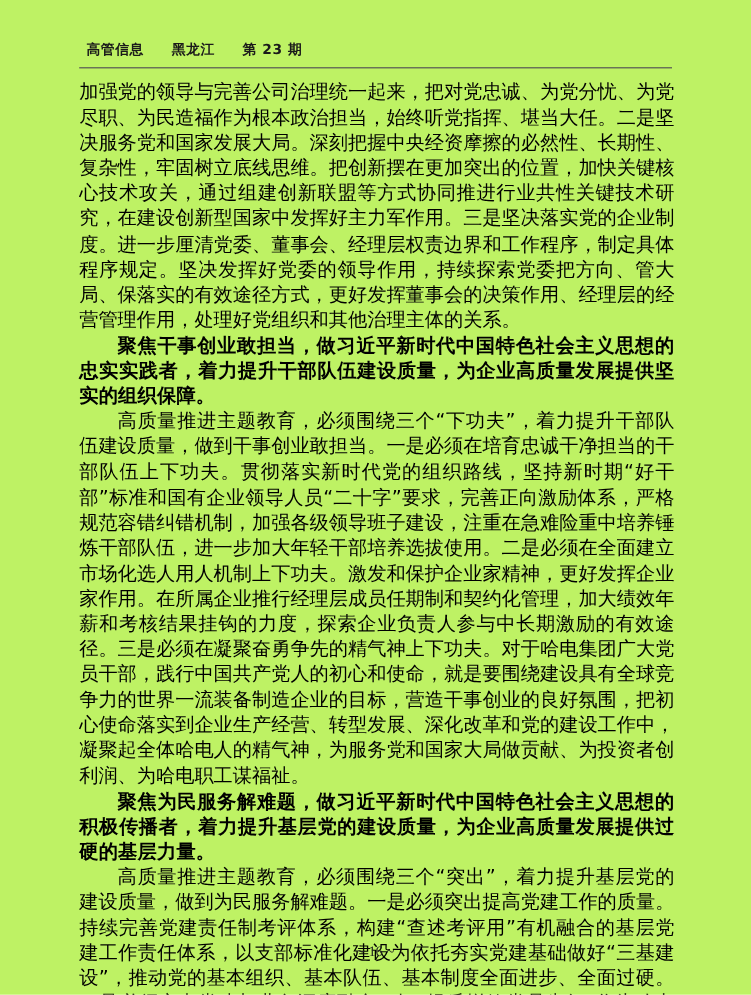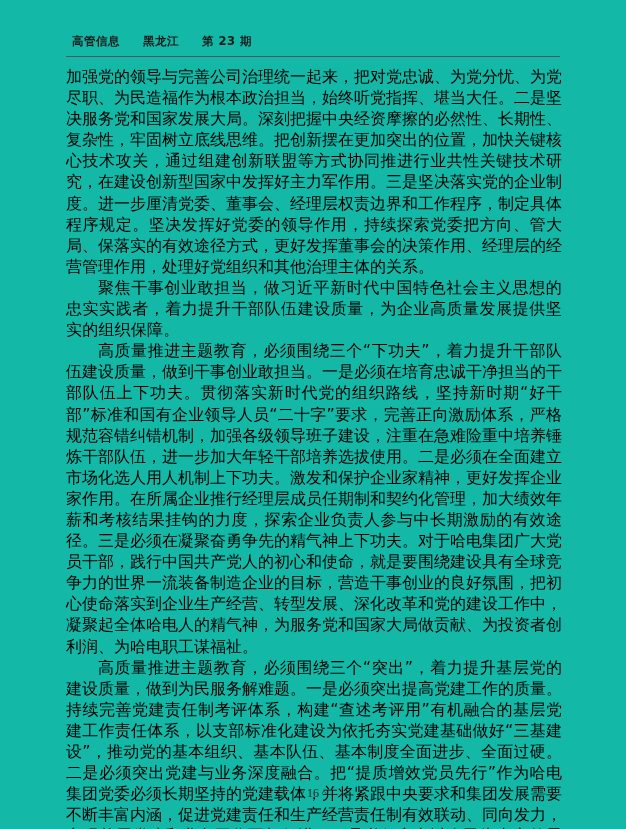--- a/index.html
+++ b/index.html
@@ -13,21 +13,21 @@
     font-family: "DejaVu Sans", "Liberation Sans", sans-serif;
     color: #000000;
     overflow: hidden;
   }
   .page {
     position: relative;
     width: 626px;
     height: 829px;
     box-sizing: border-box;
     padding: 0;
-    background: #14b8a6;
+    background: #bef264;
   }
   .header {
     position: absolute;
     top: 34px;
     left: 72px;
     right: 72px;
     font-size: 11.5px;
     letter-spacing: 0.5px;
     color: #1a1a1a;
     font-weight: bold;
@@ -58,21 +58,21 @@
   }
   p {
     margin: 0;
     text-indent: 2em;
   }
   p.noindent {
     text-indent: 0;
   }
   p.heading {
     text-indent: 2em;
-    font-weight: normal;
+    font-weight: bold;
     letter-spacing: 0.2px;
   }
   .footer {
     position: absolute;
     bottom: 28px;
     left: 0;
     width: 626px;
     text-align: center;
     font-size: 12px;
     color: #222;
@@ -91,20 +91,21 @@
     <span class="h-sep"></span>
     <span>第 23 期</span>
   </div>
 
   <div class="rule"></div>
 
   <div class="content">
     <p class="noindent">加强党的领导与完善公司治理统一起来，把对党忠诚、为党分忧、为党尽职、为民造福作为根本政治担当，始终听党指挥、堪当大任。二是坚决服务党和国家发展大局。深刻把握中央经资摩擦的必然性、长期性、复杂性，牢固树立底线思维。把创新摆在更加突出的位置，加快关键核心技术攻关，通过组建创新联盟等方式协同推进行业共性关键技术研究，在建设创新型国家中发挥好主力军作用。三是坚决落实党的企业制度。进一步厘清党委、董事会、经理层权责边界和工作程序，制定具体程序规定。坚决发挥好党委的领导作用，持续探索党委把方向、管大局、保落实的有效途径方式，更好发挥董事会的决策作用、经理层的经营管理作用，处理好党组织和其他治理主体的关系。</p>
     <p class="heading">聚焦干事创业敢担当，做习近平新时代中国特色社会主义思想的忠实实践者，着力提升干部队伍建设质量，为企业高质量发展提供坚实的组织保障。</p>
     <p>高质量推进主题教育，必须围绕三个“下功夫”，着力提升干部队伍建设质量，做到干事创业敢担当。一是必须在培育忠诚干净担当的干部队伍上下功夫。贯彻落实新时代党的组织路线，坚持新时期“好干部”标准和国有企业领导人员“二十字”要求，完善正向激励体系，严格规范容错纠错机制，加强各级领导班子建设，注重在急难险重中培养锤炼干部队伍，进一步加大年轻干部培养选拔使用。二是必须在全面建立市场化选人用人机制上下功夫。激发和保护企业家精神，更好发挥企业家作用。在所属企业推行经理层成员任期制和契约化管理，加大绩效年薪和考核结果挂钩的力度，探索企业负责人参与中长期激励的有效途径。三是必须在凝聚奋勇争先的精气神上下功夫。对于哈电集团广大党员干部，践行中国共产党人的初心和使命，就是要围绕建设具有全球竞争力的世界一流装备制造企业的目标，营造干事创业的良好氛围，把初心使命落实到企业生产经营、转型发展、深化改革和党的建设工作中，凝聚起全体哈电人的精气神，为服务党和国家大局做贡献、为投资者创利润、为哈电职工谋福祉。</p>
+    <p class="heading">聚焦为民服务解难题，做习近平新时代中国特色社会主义思想的积极传播者，着力提升基层党的建设质量，为企业高质量发展提供过硬的基层力量。</p>
     <p>高质量推进主题教育，必须围绕三个“突出”，着力提升基层党的建设质量，做到为民服务解难题。一是必须突出提高党建工作的质量。持续完善党建责任制考评体系，构建“查述考评用”有机融合的基层党建工作责任体系，以支部标准化建设为依托夯实党建基础做好“三基建设”，推动党的基本组织、基本队伍、基本制度全面进步、全面过硬。二是必须突出党建与业务深度融合。把“提质增效党员先行”作为哈电集团党委必须长期坚持的党建载体，并将紧跟中央要求和集团发展需要不断丰富内涵，促进党建责任和生产经营责任制有效联动、同向发力，实现基层党建和业务工作互相促进。三是必须突出以人民为中心的思想。全心全意依靠职工办企业，把职工的大事小情放在心上、抓在手上，坚持常态化为职工办实事、办好事，以“让职工生活得更殷实”为出发点和落脚点抓发展、抓改革，以实际行动让职工享受到企业高质量发展的成果。</p>
   </div>
 
   <div class="footer">
     <span>~ 16 ~</span>
   </div>
 
 </div>
 
 </body></html>

